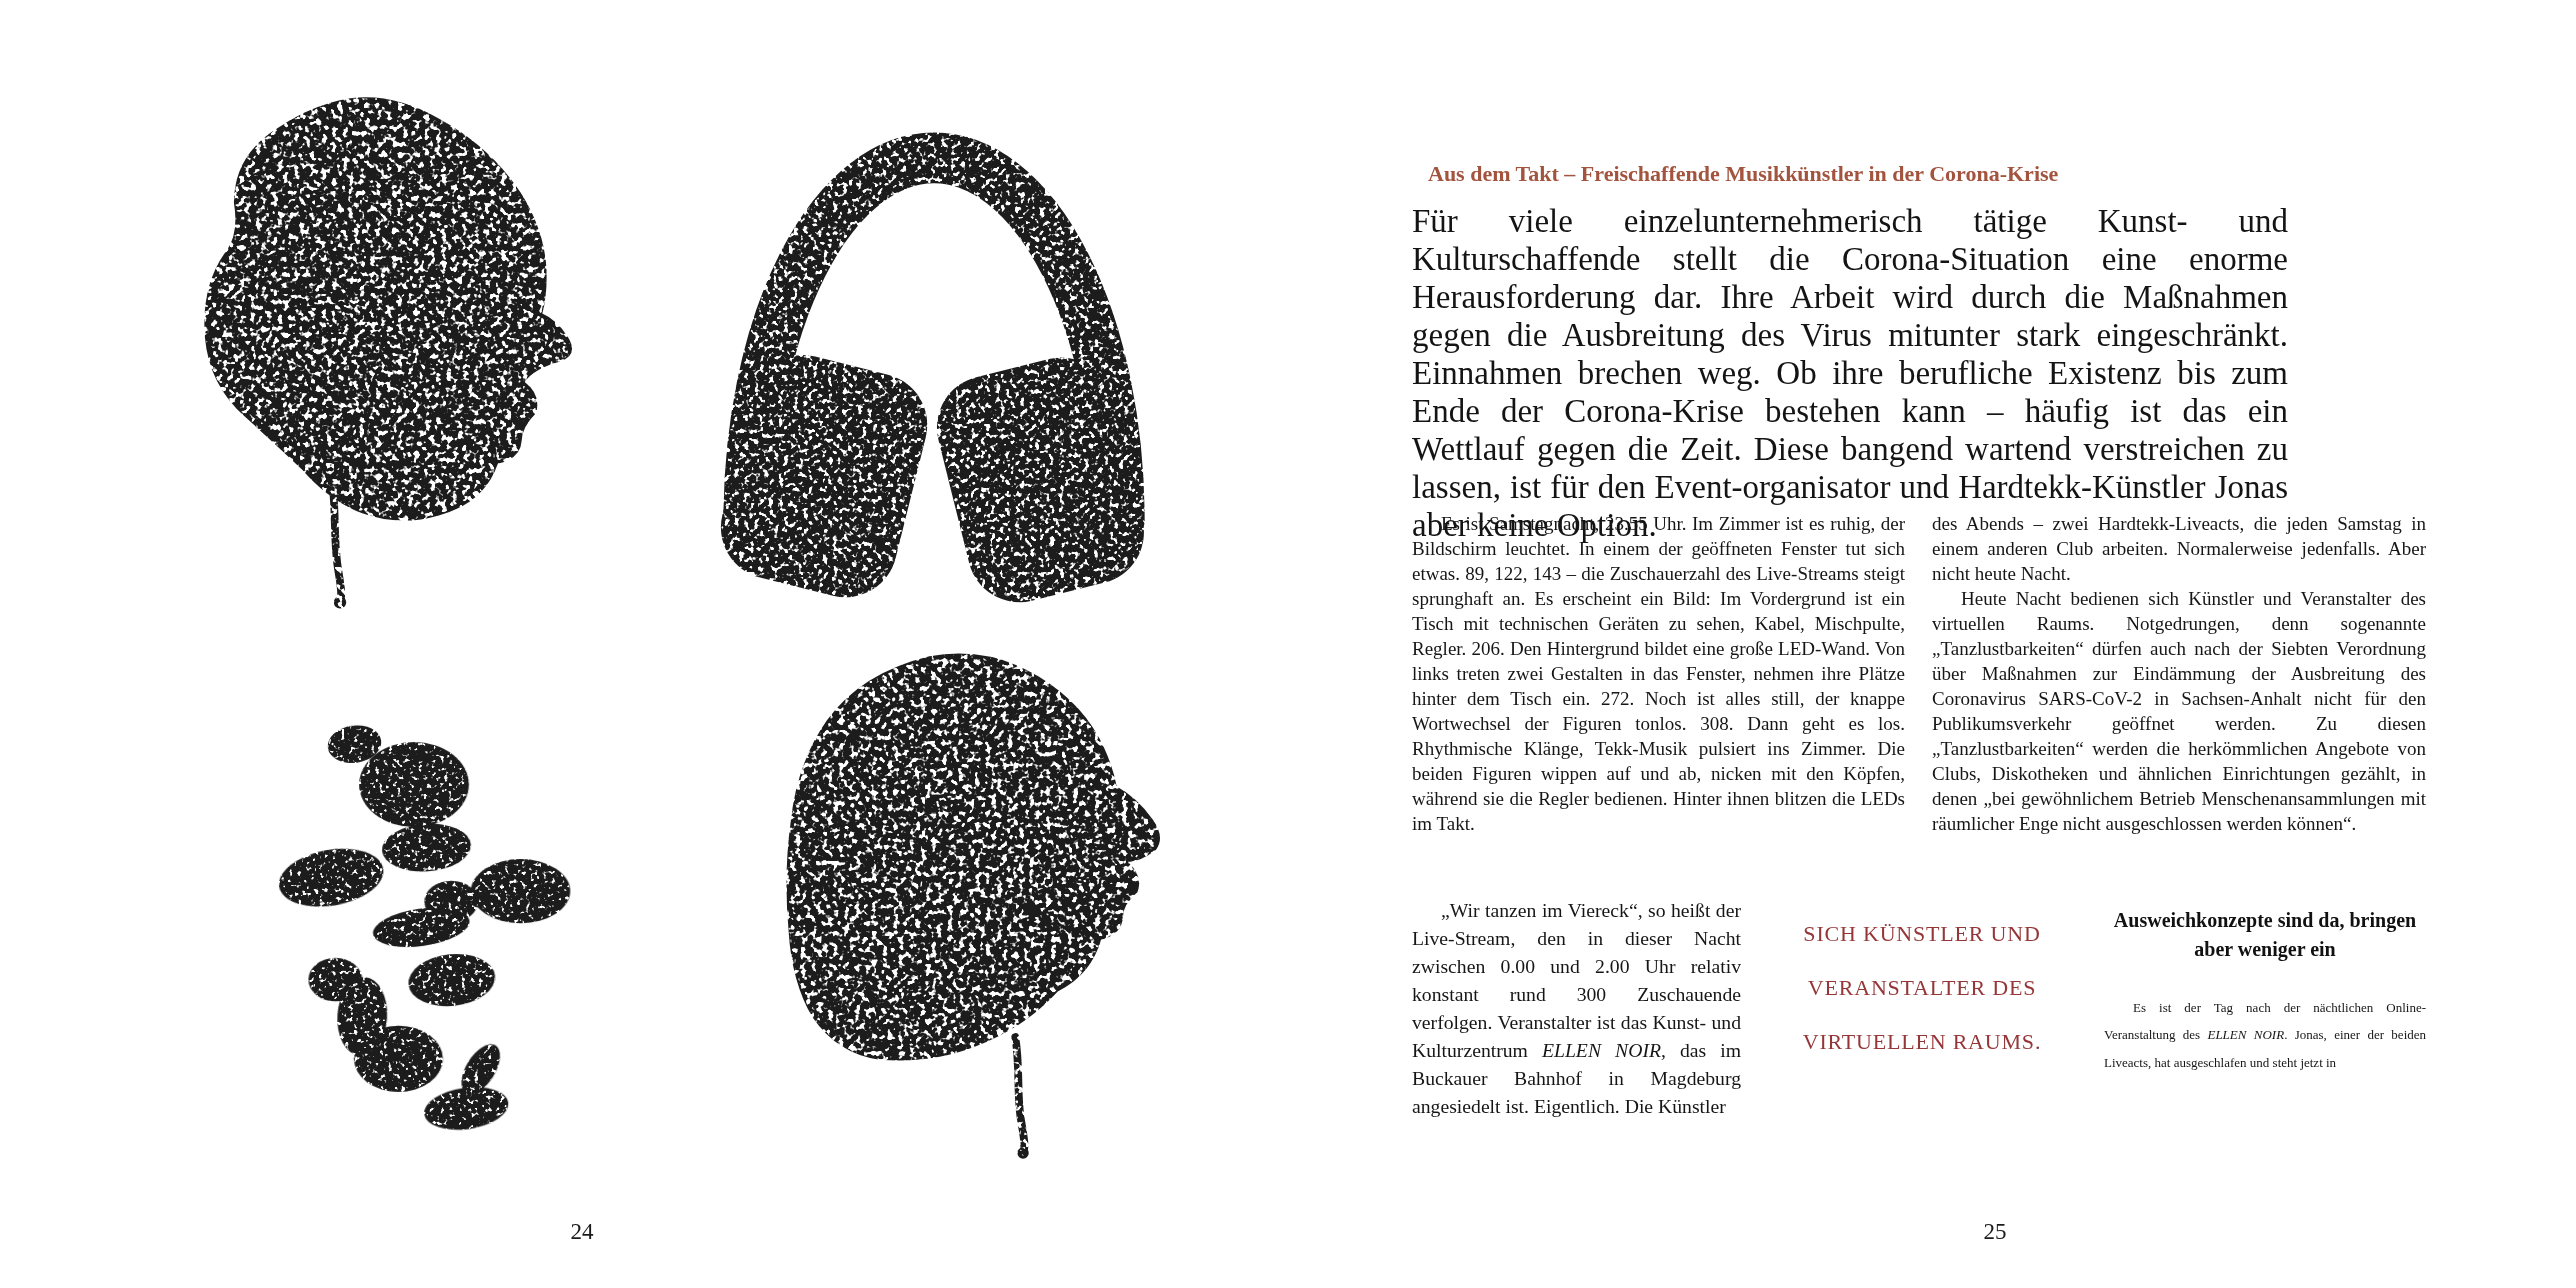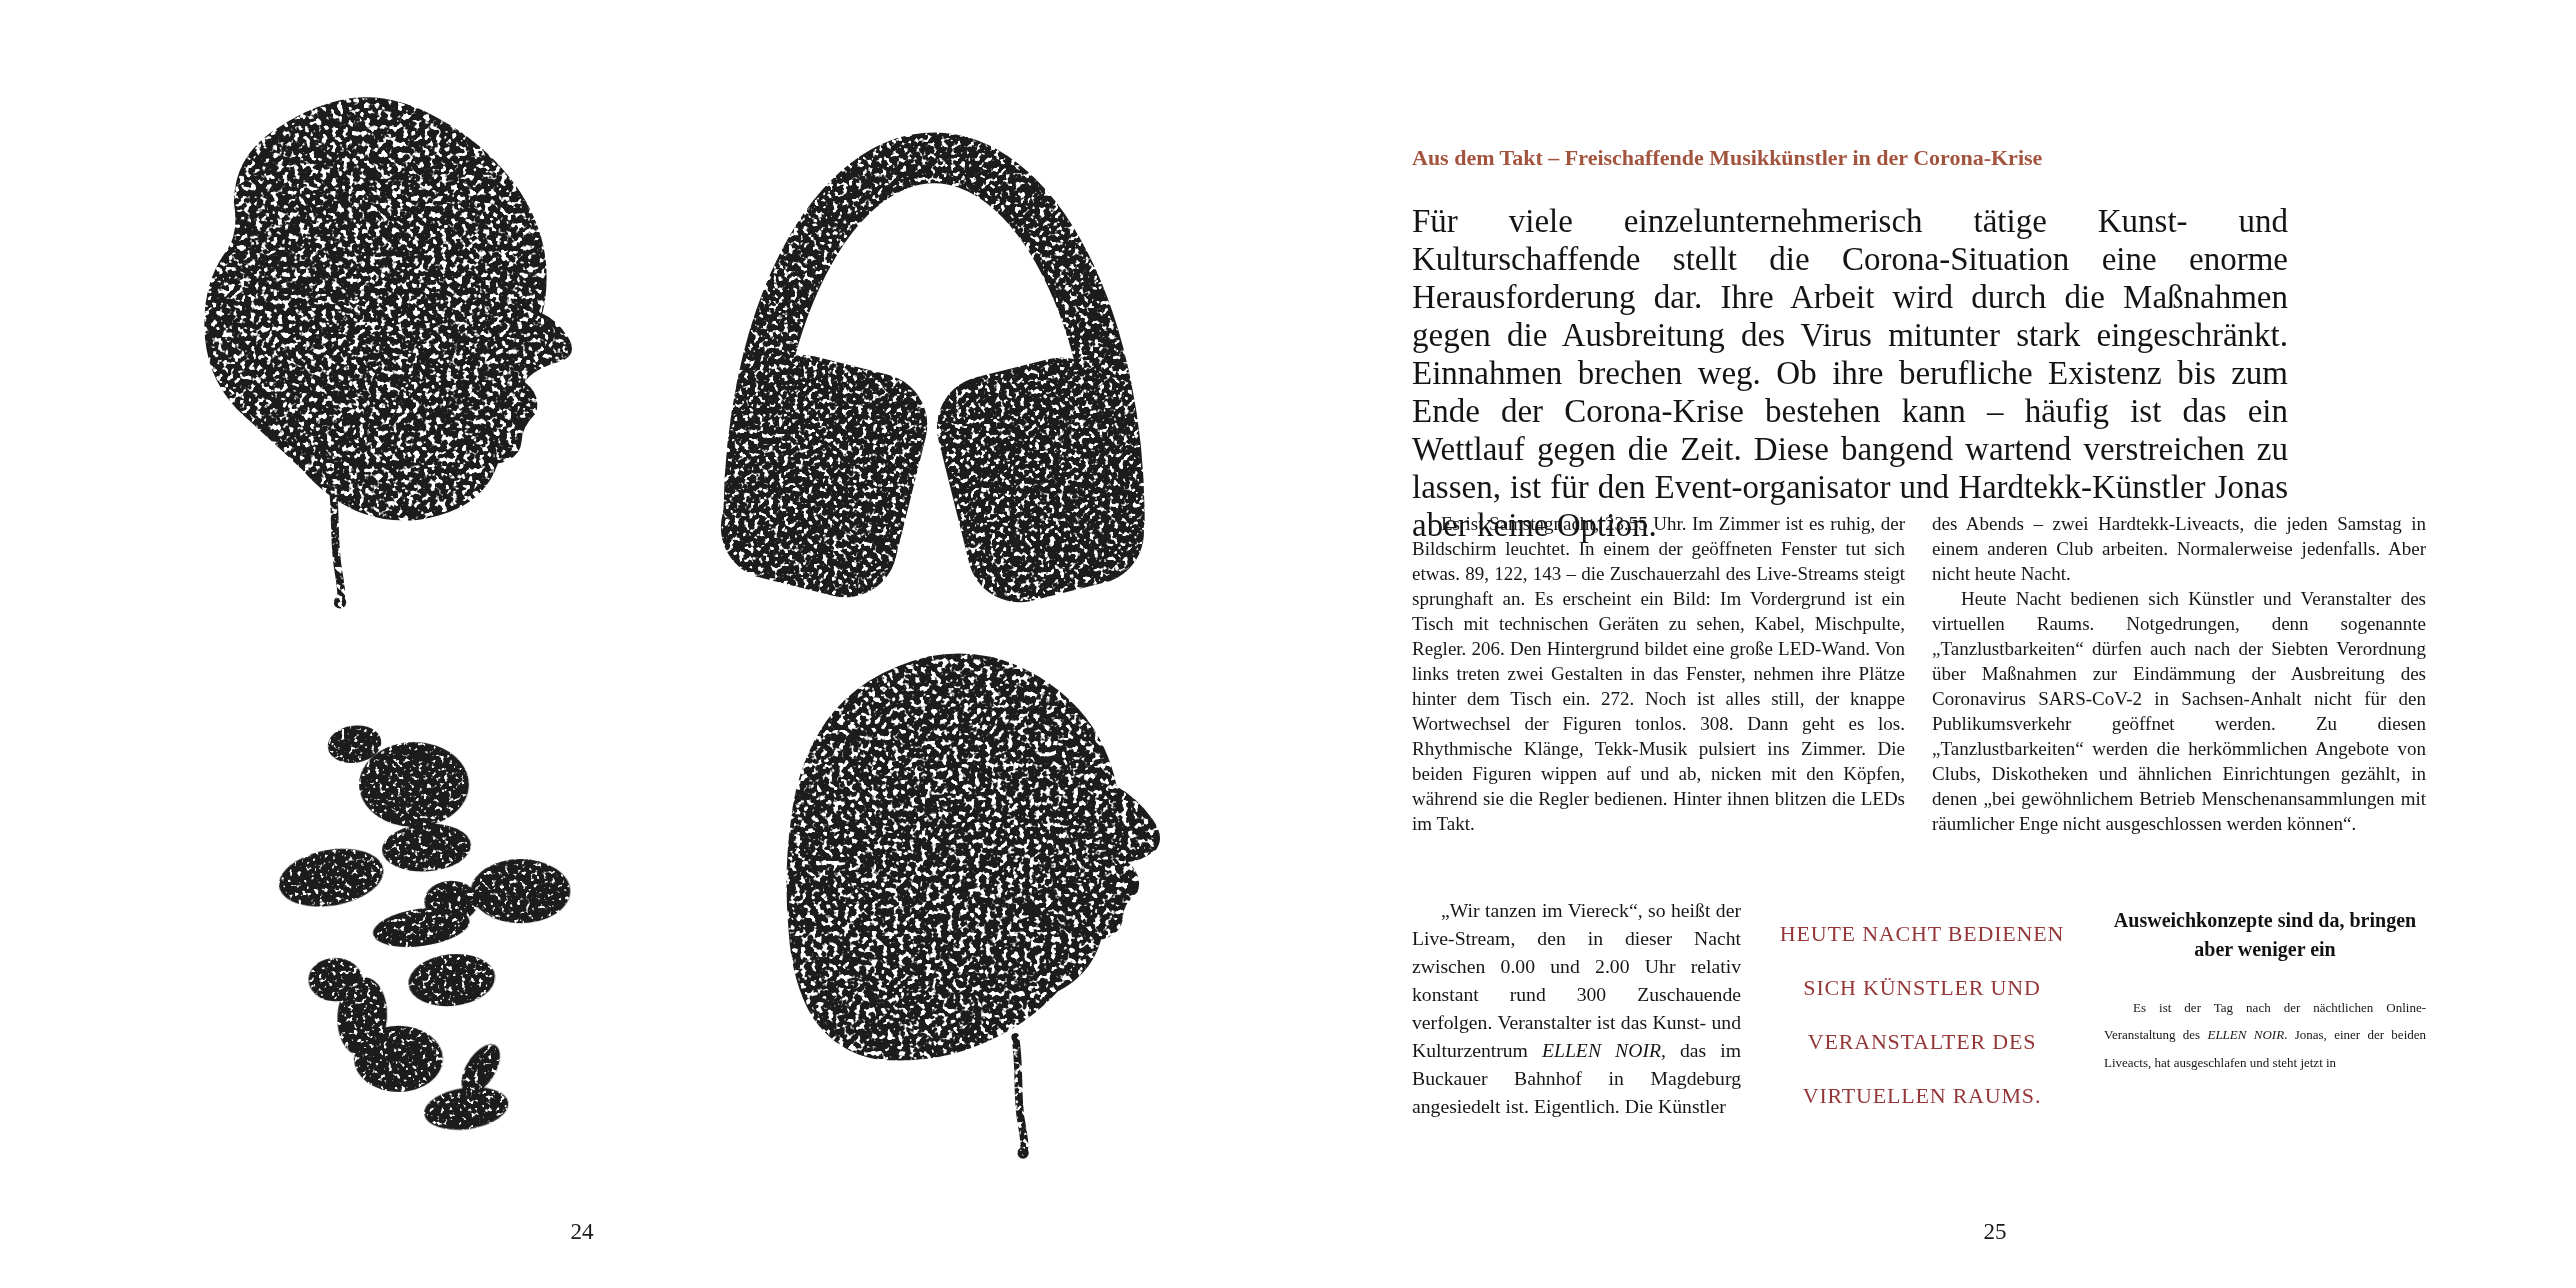--- a/index.html
+++ b/index.html
@@ -126,39 +126,38 @@
                Q 2168 1806 2128 1816 Q 2108 1884 2044 1916 Q 1980 1986 1886 2022
                Q 1800 2056 1700 2048 Q 1620 2038 1570 1966 Q 1530 1898 1524 1800
                Q 1514 1690 1528 1588 Q 1540 1474 1598 1392 Q 1664 1300 1796 1268 Z"></path>
       <path d="M 1962 2004 C 1972 2064 1964 2120 1974 2170 C 1978 2196 1982 2212 1978 2226" fill="none" stroke="#1d1d1d" stroke-width="15" stroke-linecap="round"></path>
       <circle cx="1977" cy="2228" r="11"></circle>
     </g>
   </svg>
 
   <div class="abs pagenum pagenum-left">24</div>
 
-  <h1 class="abs article-title" style="color:#a3543e;margin:0;">Aus dem Takt – Freischaffende Musikkünstler in der Corona-Krise</h1>
+  <h1 class="abs article-title" style="color:#a3543e;margin:16px;">Aus dem Takt – Freischaffende Musikkünstler in der Corona-Krise</h1>
 
   <div class="abs lead">Für viele einzelunternehmerisch tätige Kunst- und Kulturschaffende stellt die Corona-Situation eine enorme Herausforderung dar. Ihre Arbeit wird durch die Maßnahmen gegen die Ausbreitung des Virus mitunter stark eingeschränkt. Einnahmen brechen weg. Ob ihre berufliche Existenz bis zum Ende der Corona-Krise bestehen kann – häufig ist das ein Wettlauf gegen die Zeit. Diese bangend wartend verstreichen zu lassen, ist für den Event-organisator und Hardtekk-Künstler Jonas aber keine Option.</div>
 
   <div class="abs bodycol col1a">
     <p class="indent">Es ist Samstagnacht, 23.55 Uhr. Im Zimmer ist es ruhig, der Bildschirm leuchtet. In einem der geöffneten Fenster tut sich etwas. 89, 122, 143 – die Zuschauerzahl des Live-Streams steigt sprunghaft an. Es erscheint ein Bild: Im Vordergrund ist ein Tisch mit technischen Geräten zu sehen, Kabel, Mischpulte, Regler. 206. Den Hintergrund bildet eine große LED-Wand. Von links treten zwei Gestalten in das Fenster, nehmen ihre Plätze hinter dem Tisch ein. 272. Noch ist alles still, der knappe Wortwechsel der Figuren tonlos. 308. Dann geht es los. Rhythmische Klänge, Tekk-Musik pulsiert ins Zimmer. Die beiden Figuren wippen auf und ab, nicken mit den Köpfen, während sie die Regler bedienen. Hinter ihnen blitzen die LEDs im Takt.</p>
   </div>
 
   <div class="abs bodycol col2">
     <p class="noindent">des Abends – zwei Hardtekk-Liveacts, die jeden Samstag in einem anderen Club arbeiten. Normalerweise jedenfalls. Aber nicht heute Nacht.</p>
     <p class="indent">Heute Nacht bedienen sich Künstler und Veranstalter des virtuellen Raums. Notgedrungen, denn sogenannte „Tanzlustbarkeiten“ dürfen auch nach der Siebten Verordnung über Maßnahmen zur Eindämmung der Ausbreitung des Coronavirus SARS-CoV-2 in Sachsen-Anhalt nicht für den Publikumsverkehr geöffnet werden. Zu diesen „Tanzlustbarkeiten“ werden die herkömmlichen Angebote von Clubs, Diskotheken und ähnlichen Einrichtungen gezählt, in denen „bei gewöhnlichem Betrieb Menschenansammlungen mit räumlicher Enge nicht ausgeschlossen werden können“.</p>
   </div>
 
   <div class="abs col1b">
     <p class="indent"><span>„Wir tanzen im Viereck“, so heißt der Live-Stream, den in dieser Nacht zwischen 0.00 und 2.00 Uhr relativ konstant rund 300 Zuschauende verfolgen. Veranstalter ist das Kunst- und Kulturzentrum </span><span class="em">ELLEN NOIR</span><span>, das im Buckauer Bahnhof in Magdeburg angesiedelt ist. Eigentlich. Die Künstler</span></p>
   </div>
 
   <div class="abs pullquote" style="color:#953739;">
-    <div>HEUTE NACHT BEDIENEN</div>
     <div>SICH KÜNSTLER UND</div>
     <div>VERANSTALTER DES</div>
     <div>VIRTUELLEN RAUMS.</div>
   </div>
 
   <div class="abs subhead">Ausweichkonzepte sind da, bringen aber weniger ein</div>
 
   <div class="abs col3">
     <p class="indent"><span>Es ist der Tag nach der nächtlichen Online-Veranstaltung des </span><span class="em">ELLEN NOIR</span><span>. Jonas, einer der beiden Liveacts, hat ausgeschlafen und steht jetzt in</span></p>
   </div>

